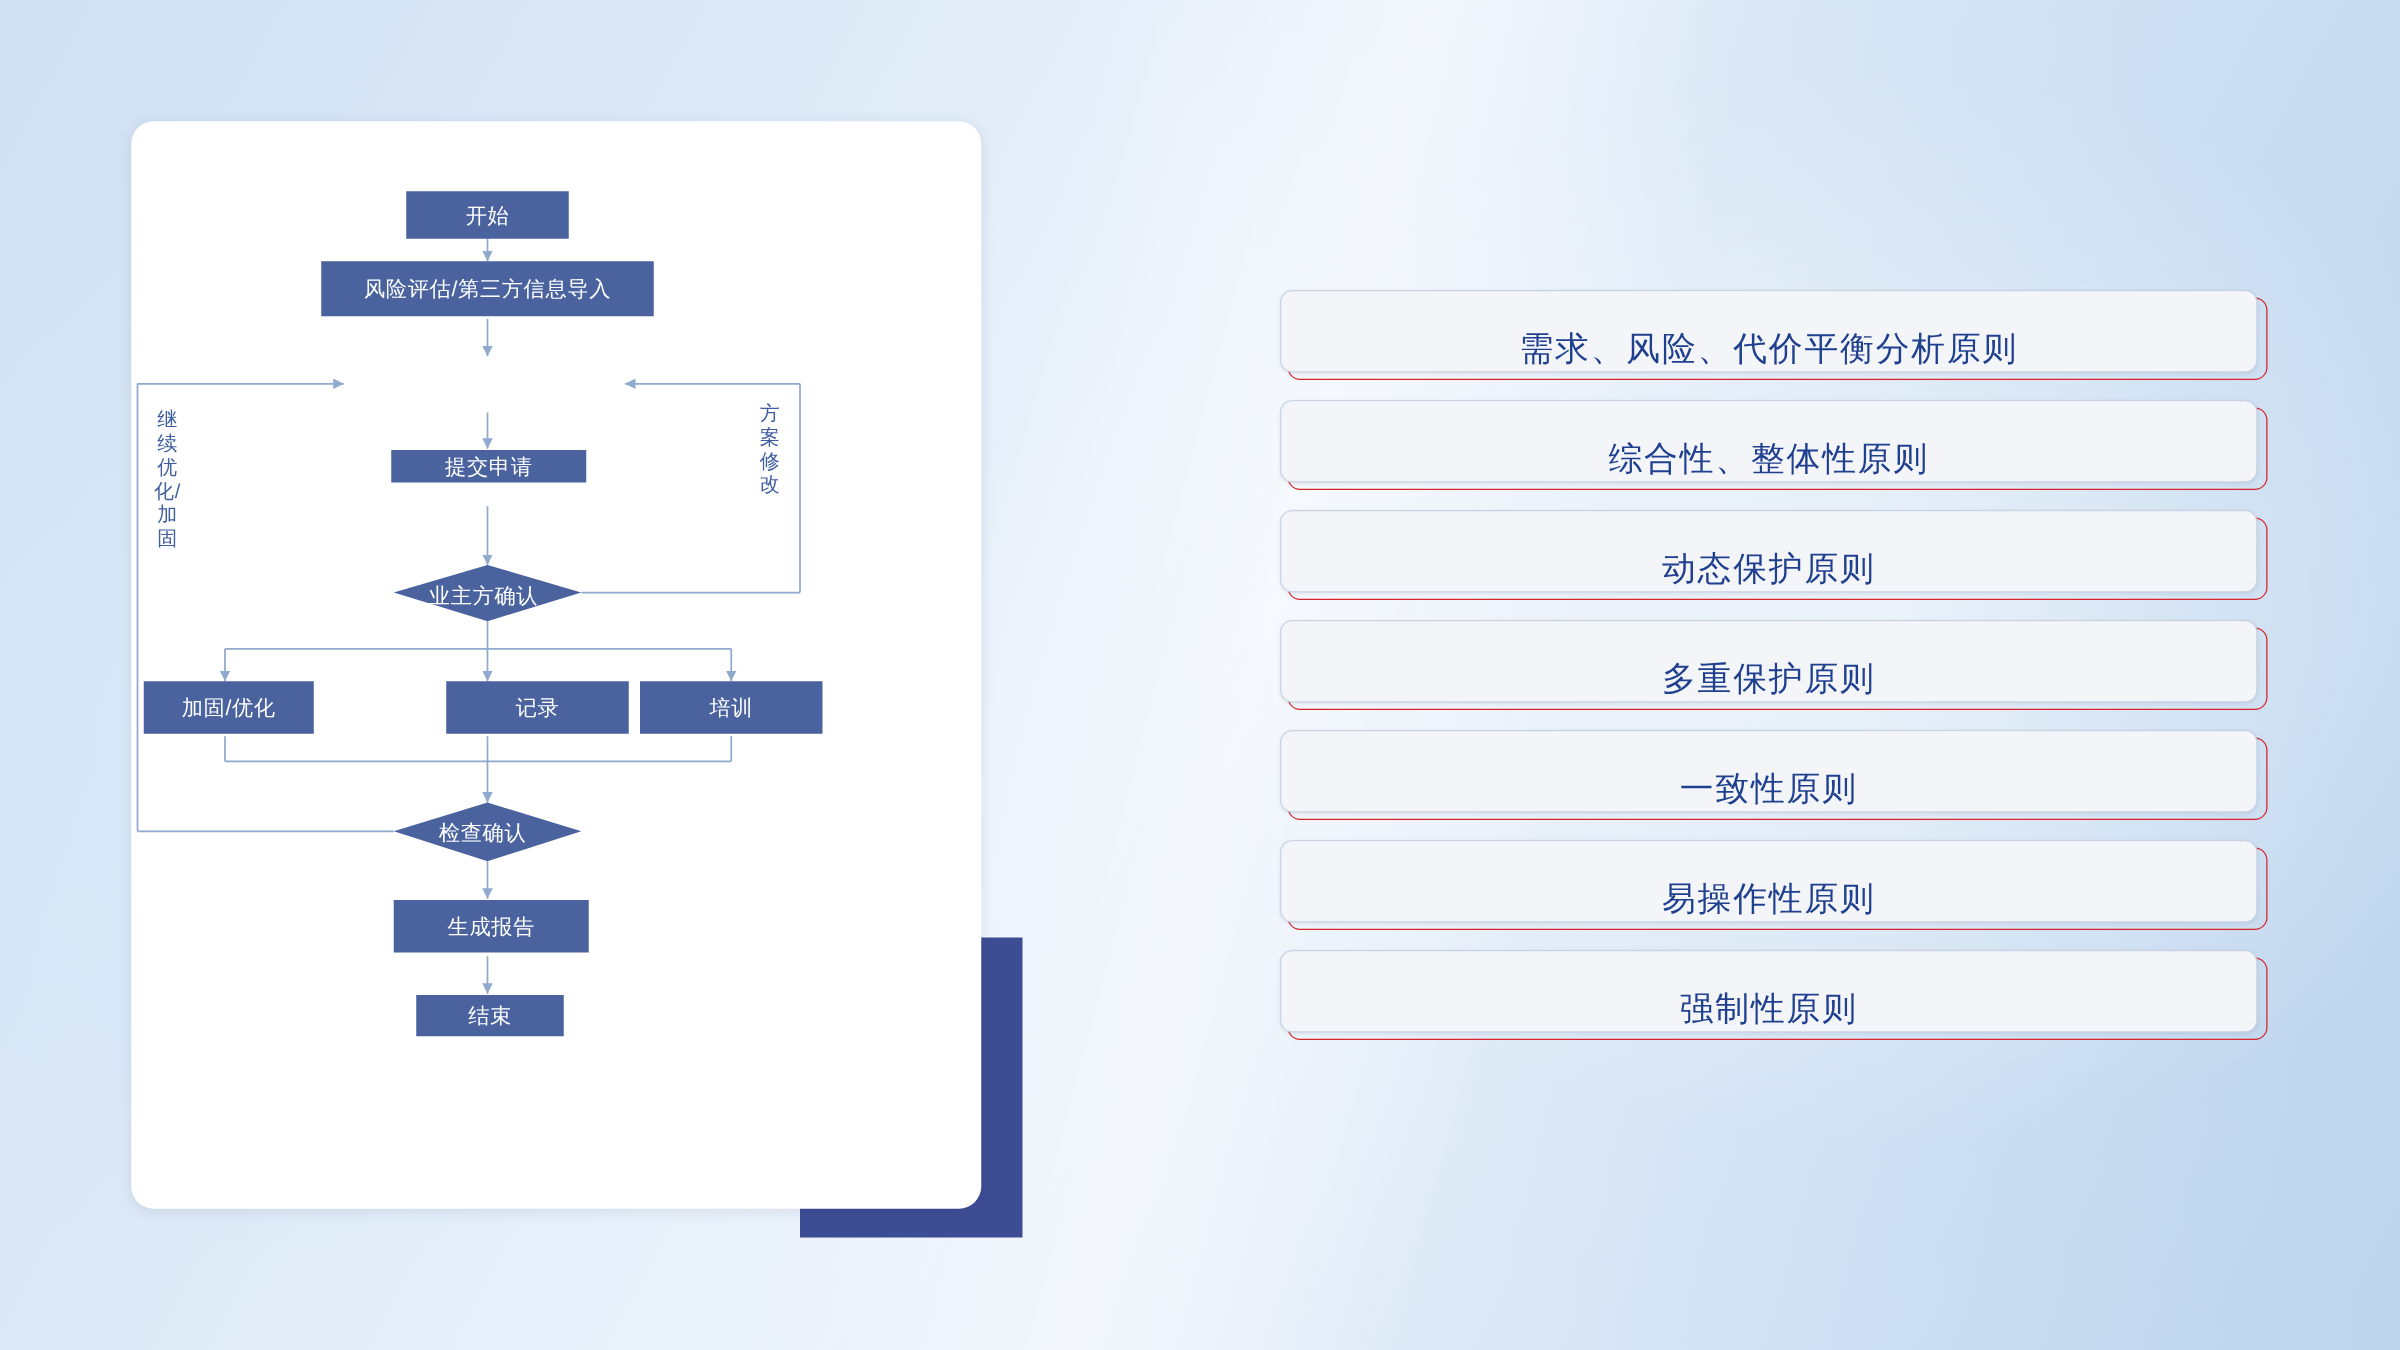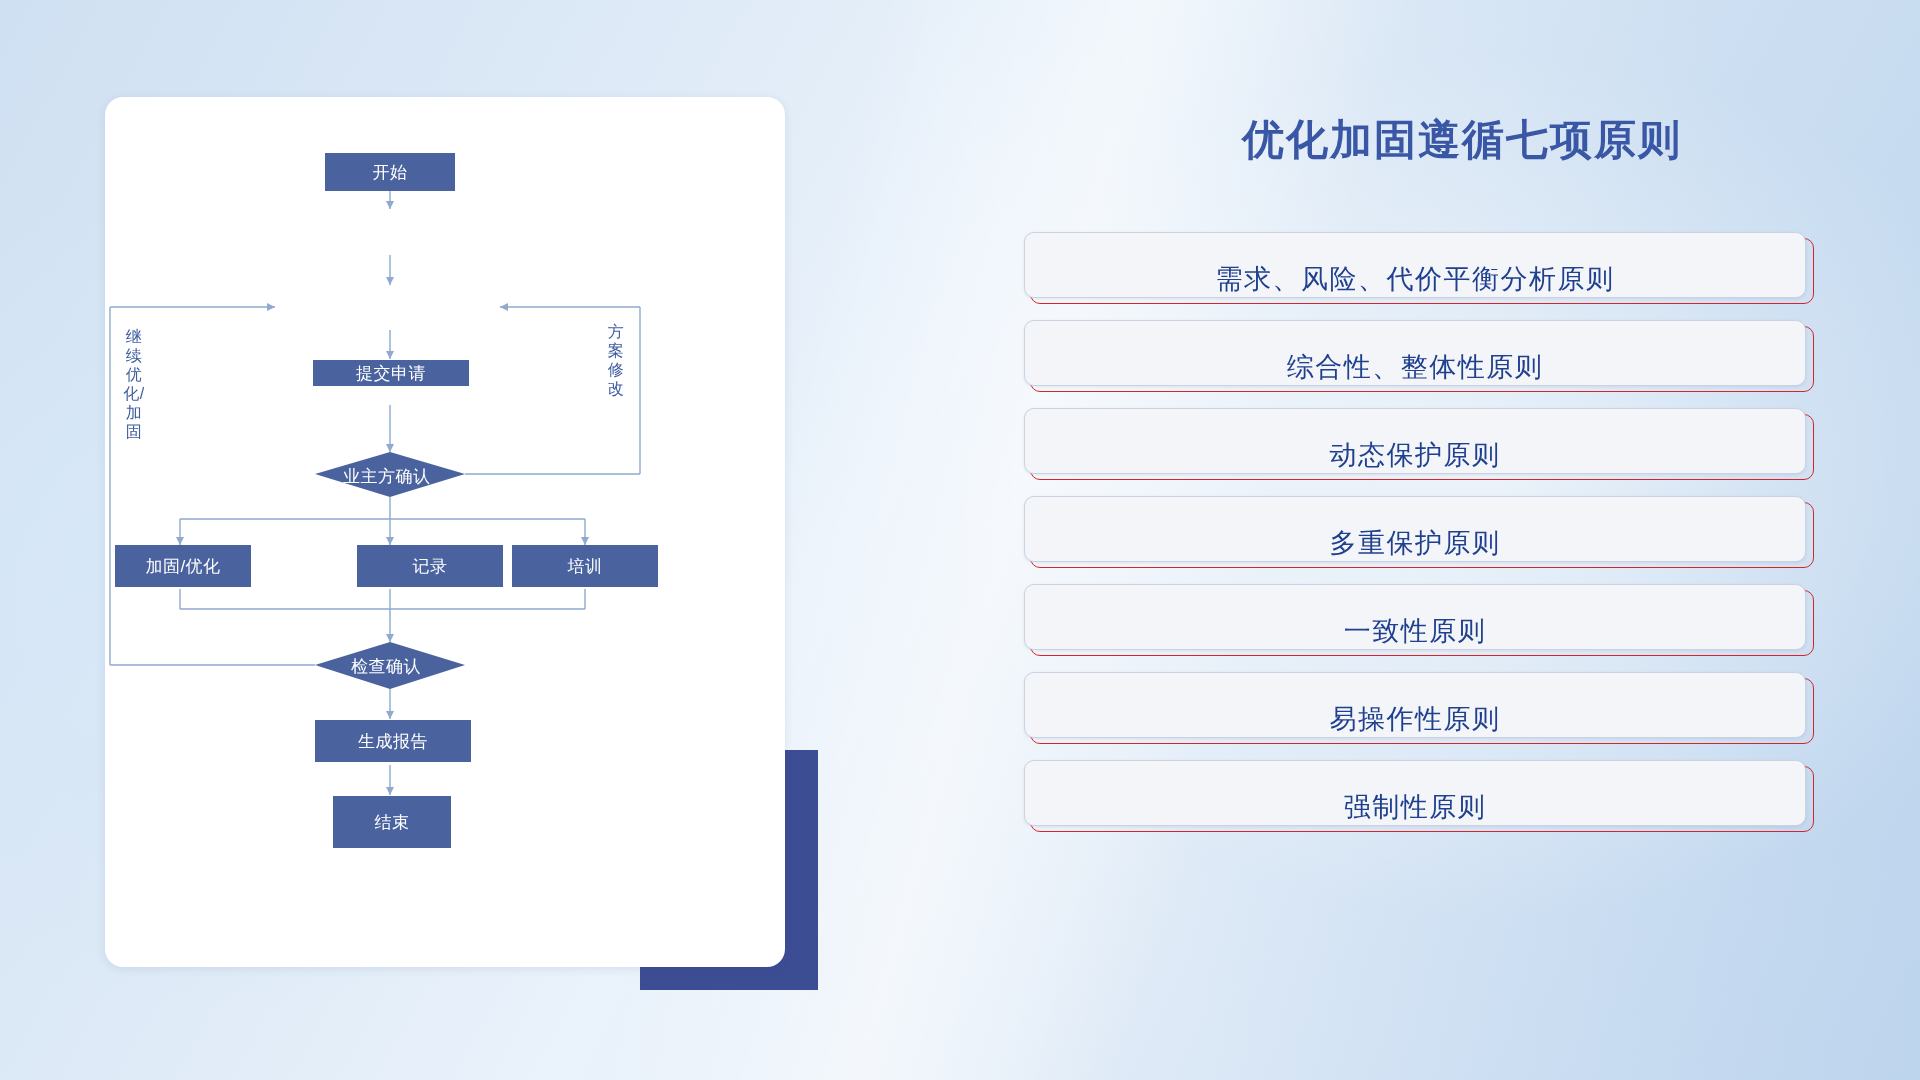--- a/index.html
+++ b/index.html
@@ -186,20 +186,23 @@
       </g>
 
       <polygon points="285,355 360,377 285,400 210,377" fill="#4a639f"></polygon>
       <polygon points="285,545 360,568 285,592 210,568" fill="#4a639f"></polygon>
     </svg>
 
     <div class="node" style="left:220px; top:56px; width:130px; height:38px;">
       <span>开始</span>
     </div>
 
+    <div class="node" style="left:152px; top:112px; width:266px; height:44px;">
+      <span>风险评估/第三方信息导入</span>
+    </div>
 
 
     <div class="node" style="left:208px; top:263px; width:156px; height:26px;">
       <span>提交申请</span>
     </div>
 
     <div class="diamond-label" style="left:238px; top:368px;">
       <span>业主方确认</span>
     </div>
 
@@ -216,34 +219,33 @@
     </div>
 
     <div class="diamond-label" style="left:246px; top:558px;">
       <span>检查确认</span>
     </div>
 
     <div class="node" style="left:210px; top:623px; width:156px; height:42px;">
       <span>生成报告</span>
     </div>
 
-    <div class="node" style="left:228px; top:699px; width:118px; height:52px;">
+    <div class="node" style="left:228px; top:699px; width:118px; height:33px;">
       <span>结束</span>
     </div>
 
     <div class="side-label" style="left:18px; top:230px;">
       <span>继续优化/加固</span>
     </div>
 
     <div class="side-label" style="left:500px; top:225px;">
       <span>方案修改</span>
     </div>
   </div>
 
-  <div class="right-title">优化加固遵循七项原则</div>
 
   <div class="principles">
 
     <div class="principle-row">
       <div class="principle-underlay"></div>
       <div class="principle-box">
         <span class="principle-text">需求、风险、代价平衡分析原则</span>
       </div>
     </div>
 

